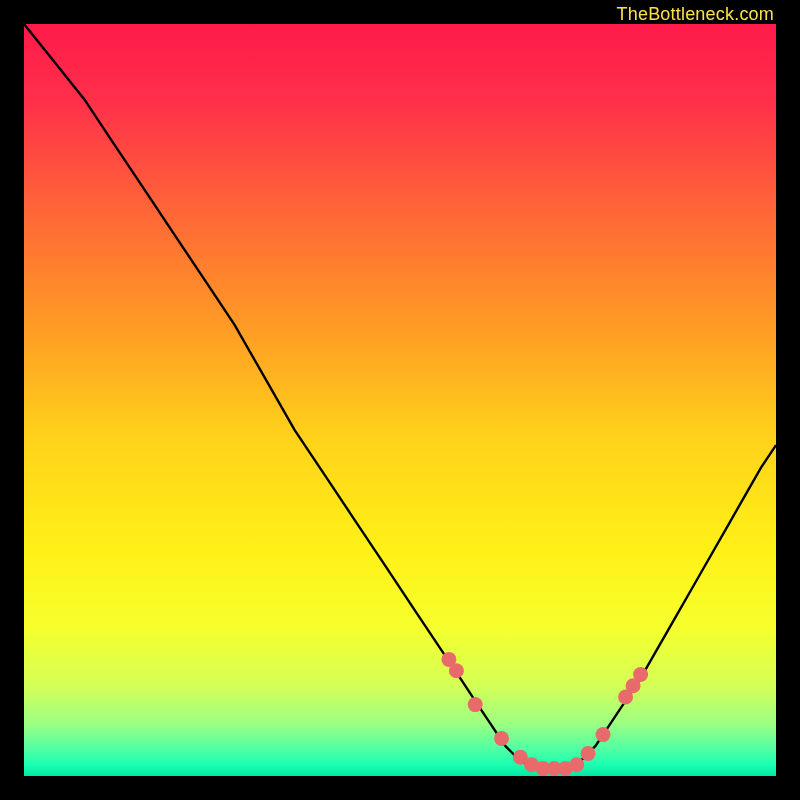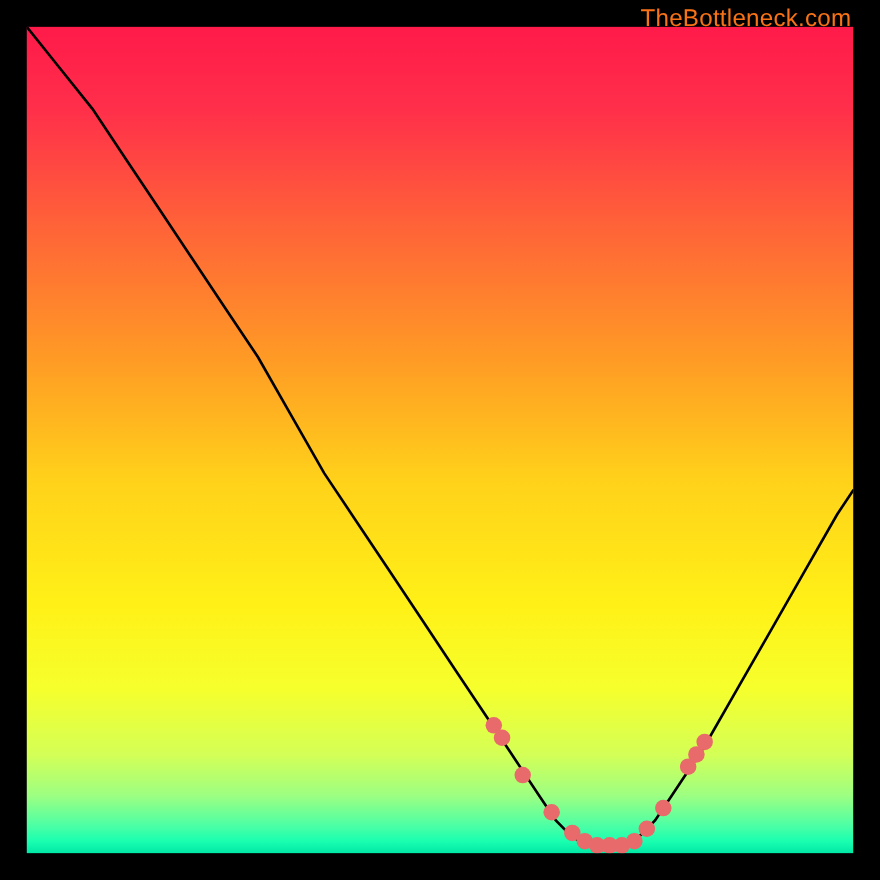--- a/index.html
+++ b/index.html
@@ -31,22 +31,22 @@
     position: absolute;
     left: 0;
     top: 0;
     right: 0;
     bottom: 0;
   }
   .watermark {
     position: absolute;
     top: 4px;
     right: 26px;
-    color: #f97316;
-    font-size: 22px;
+    color: #fde047;
+    font-size: 18px;
     font-weight: 500;
     letter-spacing: 0.2px;
   }
   svg.curve {
     position: absolute;
     left: 0; top: 0;
     width: 752px; height: 752px;
   }
   .dot {
     fill: #e86a6a;

